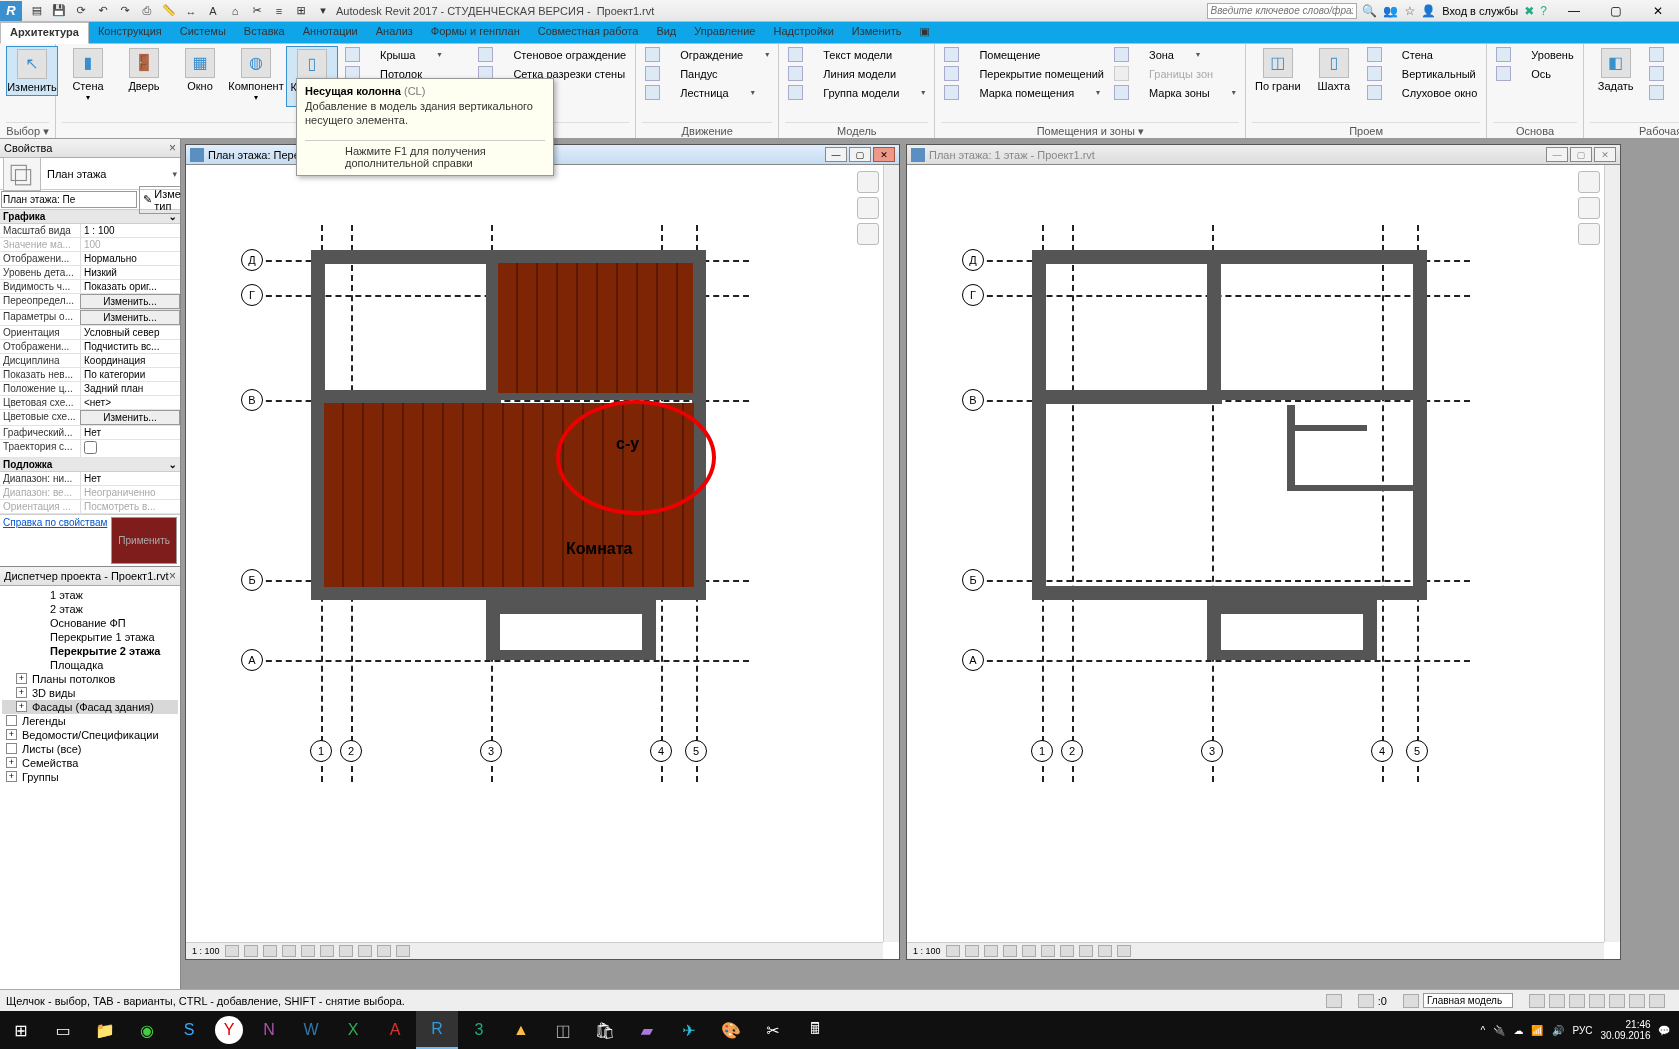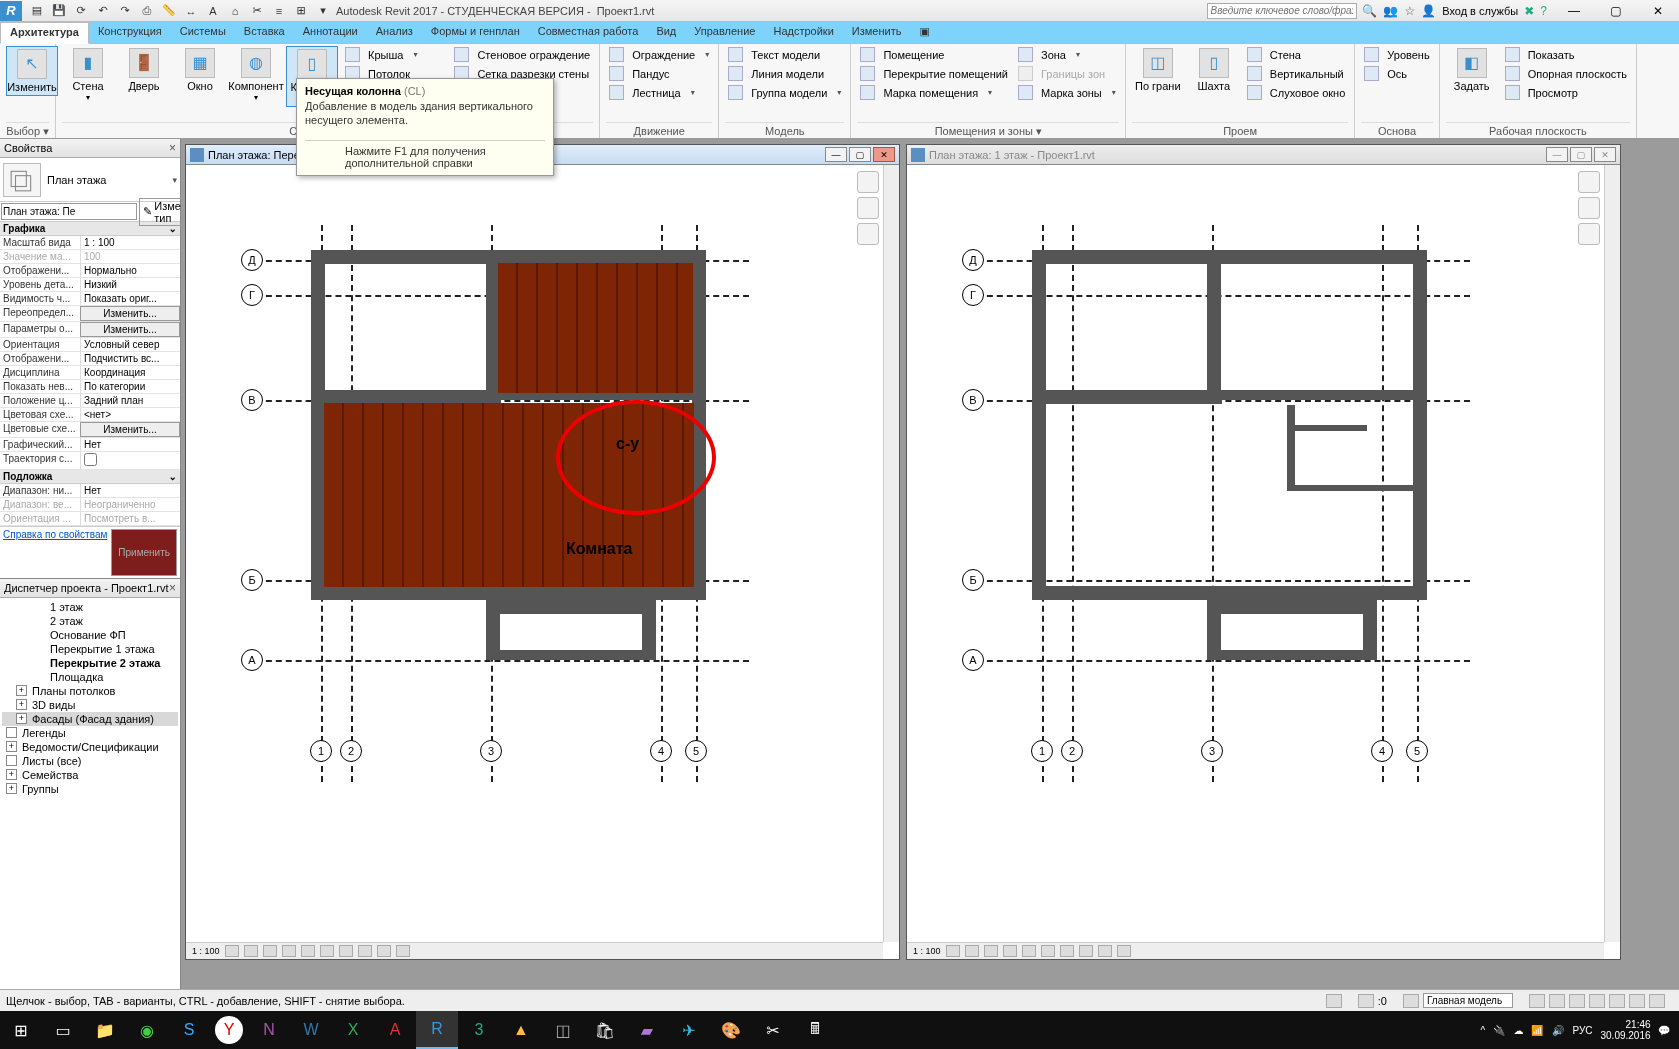--- a/index.html
+++ b/index.html
@@ -11,55 +11,55 @@
 .titlebar .qat .qbtn { width: 18px; height: 17px; display: flex; align-items: center; justify-content: center; color: #333; cursor: default; }
 .titlebar .logo { width: 22px; height: 20px; background:#3a90cf; color:#fff; display:flex;align-items:center;justify-content:center;font-weight:bold;font-style:italic;font-size:13px;margin-right:2px;}
 .titlebar .center { flex:1; text-align:left; color:#444; }
 .titlebar .right { display:flex; align-items:center; gap:6px; padding:0 6px; }
 .titlebar .right .search { width:150px; height:16px; border:1px solid #aaa; background:#fff; font-size:10px; font-style:italic; color:#888; padding:0 3px;}
 .titlebar .right .icn { font-size:12px; color:#555; }
 .titlebar .winbtns { display:flex; }
 .titlebar .winbtns div { width:42px; height:22px; display:flex; align-items:center; justify-content:center; font-size:12px; }
 
 
-.ribbontabs { height: 22px; background:#7dd3fc; border-bottom:1px solid #bbb; display:flex; font-size:11px; }
+.ribbontabs { height: 22px; background:#0ea5e9; border-bottom:1px solid #bbb; display:flex; font-size:11px; }
 .ribbontabs .tab { padding:3px 9px; color:#333; cursor:default; }
 .ribbontabs .tab.active { background:#fff; border:1px solid #bbb; border-bottom-color:#fff; margin-bottom:-1px; font-weight:bold;}
 
 
 .ribbon { height: 95px; background:#f7f7f7; border-bottom:1px solid #999; display:flex; font-size:11px; position:relative; }
 .panel { border-right:1px solid #ccc; padding:2px 6px 0 6px; display:flex; flex-direction:column; position:relative;}
 .panel .body { flex:1; display:flex; gap:4px; align-items:flex-start;}
 .panel .title { text-align:center; font-size:11px; color:#555; height:16px; line-height:16px; border-top:1px solid #ddd;}
 .bigbtn { display:flex; flex-direction:column; align-items:center; width:52px; padding:2px 2px; text-align:center; line-height:1.1; gap:2px;}
 .bigbtn .ic { width:30px; height:30px; background:#e2e2e2; border:1px solid #bbb; display:flex;align-items:center;justify-content:center;font-size:16px;color:#3a90cf;}
 .bigbtn.sel { background:#cfe6f7; border:1px solid #3a90cf; }
 .stack { display:flex; flex-direction:column; gap:2px;}
-.smbtn { display:flex; align-items:center; gap:8px; padding:1px 3px; white-space:nowrap;}
+.smbtn { display:flex; align-items:center; gap:20px; padding:1px 3px; white-space:nowrap;}
 .smbtn .sic { width:15px; height:15px; background:#dde9f4; border:1px solid #aac; }
 .smbtn .dd { font-size:8px; color:#555; margin-left:2px;}
 .smbtn.disabled { color:#aaa;}
 .smbtn.disabled .sic{ background:#eee; border-color:#ccc;}
 
 
 .tooltip { position:absolute; left:296px; top:78px; width:258px; background:#fefff0; border:1px solid #999; font-size:11px; padding:6px 8px; box-shadow:2px 2px 5px rgba(0,0,0,.3); z-index:200;}
 .tooltip .tt-title { margin-bottom:3px; }
 .tooltip .tt-title b{font-weight:bold;}
 .tooltip .tt-title span.code{color:#777;}
 .tooltip .tt-desc { color:#333; margin-bottom:12px; line-height:1.25;}
 .tooltip hr{border:none;border-top:1px solid #ccc;margin:4px 0;}
 .tooltip .tt-help { color:#333;margin-left:40px;}
 
 
 .workspace { position:absolute; top:139px; left:0; right:0; bottom:38px; display:flex;}
 .leftcol { width:181px; display:flex; flex-direction:column; border-right:1px solid #888;}
 .propspanel { flex:0 0 auto; background:#fff; }
 .panehdr { height:19px; background:linear-gradient(#f3f3f3,#e2e2e2); border-bottom:1px solid #aaa; display:flex; align-items:center; font-size:11px; padding:0 4px; justify-content:space-between;}
 .panehdr .x{font-size:12px;color:#555;}
-.typesel { height:44px; border-bottom:1px solid #ccc; display:flex;align-items:center; gap:6px; padding:3px;}
+.typesel { height:32px; border-bottom:1px solid #ccc; display:flex;align-items:center; gap:6px; padding:3px;}
 .typesel .thumb{width:38px;height:34px;border:1px solid #bbb;background:#f5f5f5;display:flex;align-items:center;justify-content:center;}
 .typesel .thumb svg{width:26px;height:26px;}
 .typesel .lbl{font-size:11px;flex:1;}
 .typesel .dd2{font-size:9px;color:#555;}
 .instbar { height:20px; display:flex; align-items:center; font-size:11px; border-bottom:1px solid #ccc;}
 .instbar .inst{flex:1;padding:1px;border:1px solid #999;margin:1px;height:17px;font-size:10px;}
 .instbar .edit{border:1px solid #999;padding:1px 3px;margin:1px;display:flex;align-items:center;gap:2px;}
 .propgrid { font-size:10px; }
 .propgrid .grp { background:#e7e7e7; font-weight:bold; padding:1px 3px; border-bottom:1px solid #ccc; display:flex; justify-content:space-between;}
 .propgrid .row { display:flex; border-bottom:1px solid #e3e3e3;}

